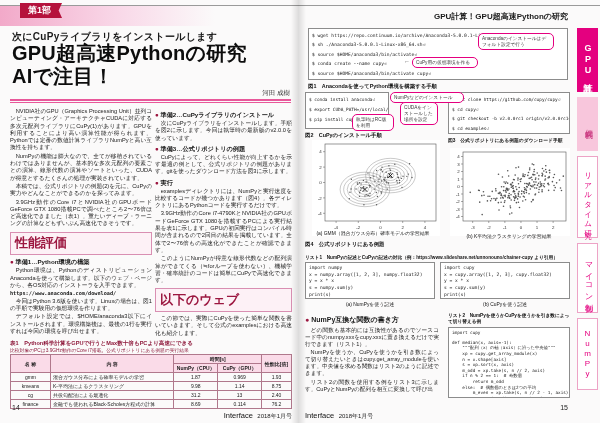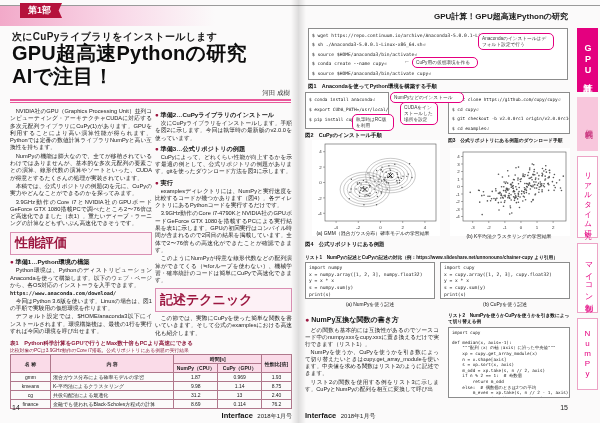--- a/index.html
+++ b/index.html
@@ -32,21 +32,21 @@
   table.perf{position:absolute;left:10px;top:354px;width:282px;border-collapse:collapse;font-size:5px;}
   table.perf th,table.perf td{border:0.5px solid #b0788c;padding:1px 2px;text-align:center;}
   table.perf th{background:#fadbe8;font-weight:bold;}
   table.perf td.tdesc{text-align:left;}
   .w-name{width:40px;}.w-desc{width:124px;}.w-np{width:44px;}.w-cp{width:44px;}.w-rt{width:30px;}
 
   
   .pnum{position:absolute;top:404px;font-size:7px;color:#222;}
   .pnum-l{left:12px;}
   .pnum-r{left:540px;width:28px;text-align:right;}
-  .brand{font-weight:bold;font-size:7.5px;color:#111;}
+  .brand{font-weight:normal;font-size:7.5px;color:#111;}
   .issue{font-size:6px;color:#222;}
   .foot-l{position:absolute;left:170px;top:404px;width:122px;text-align:right;}
   .foot-r{position:absolute;left:305px;top:404px;}
 
   
   .runhead{position:absolute;left:310px;top:11px;width:258px;text-align:right;font-size:8px;font-weight:bold;}
   .codebox{position:absolute;border:1px solid #8c8c8c;background:#fff;padding:2px 3px;font-family:"DejaVu Sans Mono",monospace;overflow:hidden;}
   .code-line{white-space:pre;min-height:1em;}
   .fig1box{left:308px;top:28px;width:260px;height:52px;font-size:4.6px;line-height:2.05;}
   .fig2box{left:305px;top:92px;width:84px;height:37px;font-size:4.4px;line-height:2.3;}
@@ -106,21 +106,21 @@
 
   <div class="lcol lcol2">
     <div class="bullhead"><span class="bdot">●</span> <span>準備2…CuPyライブラリのインストール</span></div>
     <div class="para">次にCuPyライブラリをインストールします。手順を図2に示します。今回は執筆時の最新版のv2.0.0を使っています。</div>
     <div class="bullhead"><span class="bdot">●</span> <span>準備3…公式リポジトリの例題</span></div>
     <div class="para">CuPyによって、どれくらい性能が向上するかを示す最適の例として、公式リポジトリの例題があります。gitを使ったダウンロード方法を図3に示します。</div>
     <div class="bullhead"><span class="bdot">●</span> <span>実行</span></div>
     <div class="para">examplesディレクトリには、NumPyと実行速度を比較するコードが幾つかあります（図4）。各ディレクトリにあるPythonコードを実行するだけです。</div>
     <div class="para">3.9GHz動作のCore i7-4790KとNVIDIA社のGPUボードGeForce GTX 1080を搭載するPCによる実行結果を表1に示します。GPUの初回実行はコンパイル時間が含まれるので2回目の結果を掲載しています。全体で2〜76倍もの高速化ができたことが確認できます。</div>
     <div class="para">このようにNumPyが得意な線形代数などの配列演算ができてくる（≒forループを使わない）、機械学習・確率統計のコードは簡単にCuPyで高速化できます。</div>
-    <div class="hbox">記述テクニック</div>
+    <div class="hbox">以下のウェブ</div>
     <div class="para">この節では、実際にCuPyを使った簡単な関数を書いていきます。そして公式のexamplesにおける高速化も紹介します。</div>
   </div>
 
   <div class="tblcap1">表1　Python科学計算をGPUで行うとMax数十倍もPCより高速にできる</div>
   <div class="tblcap2">比較対象のPCは3.9GHz動作のCore i7搭載。公式リポジトリにある例題の実行結果</div>
   <table class="perf">
     <thead>
       <tr>
         <th class="w-name" rowspan="2">名 称</th>
         <th class="w-desc" rowspan="2">内 容</th>

